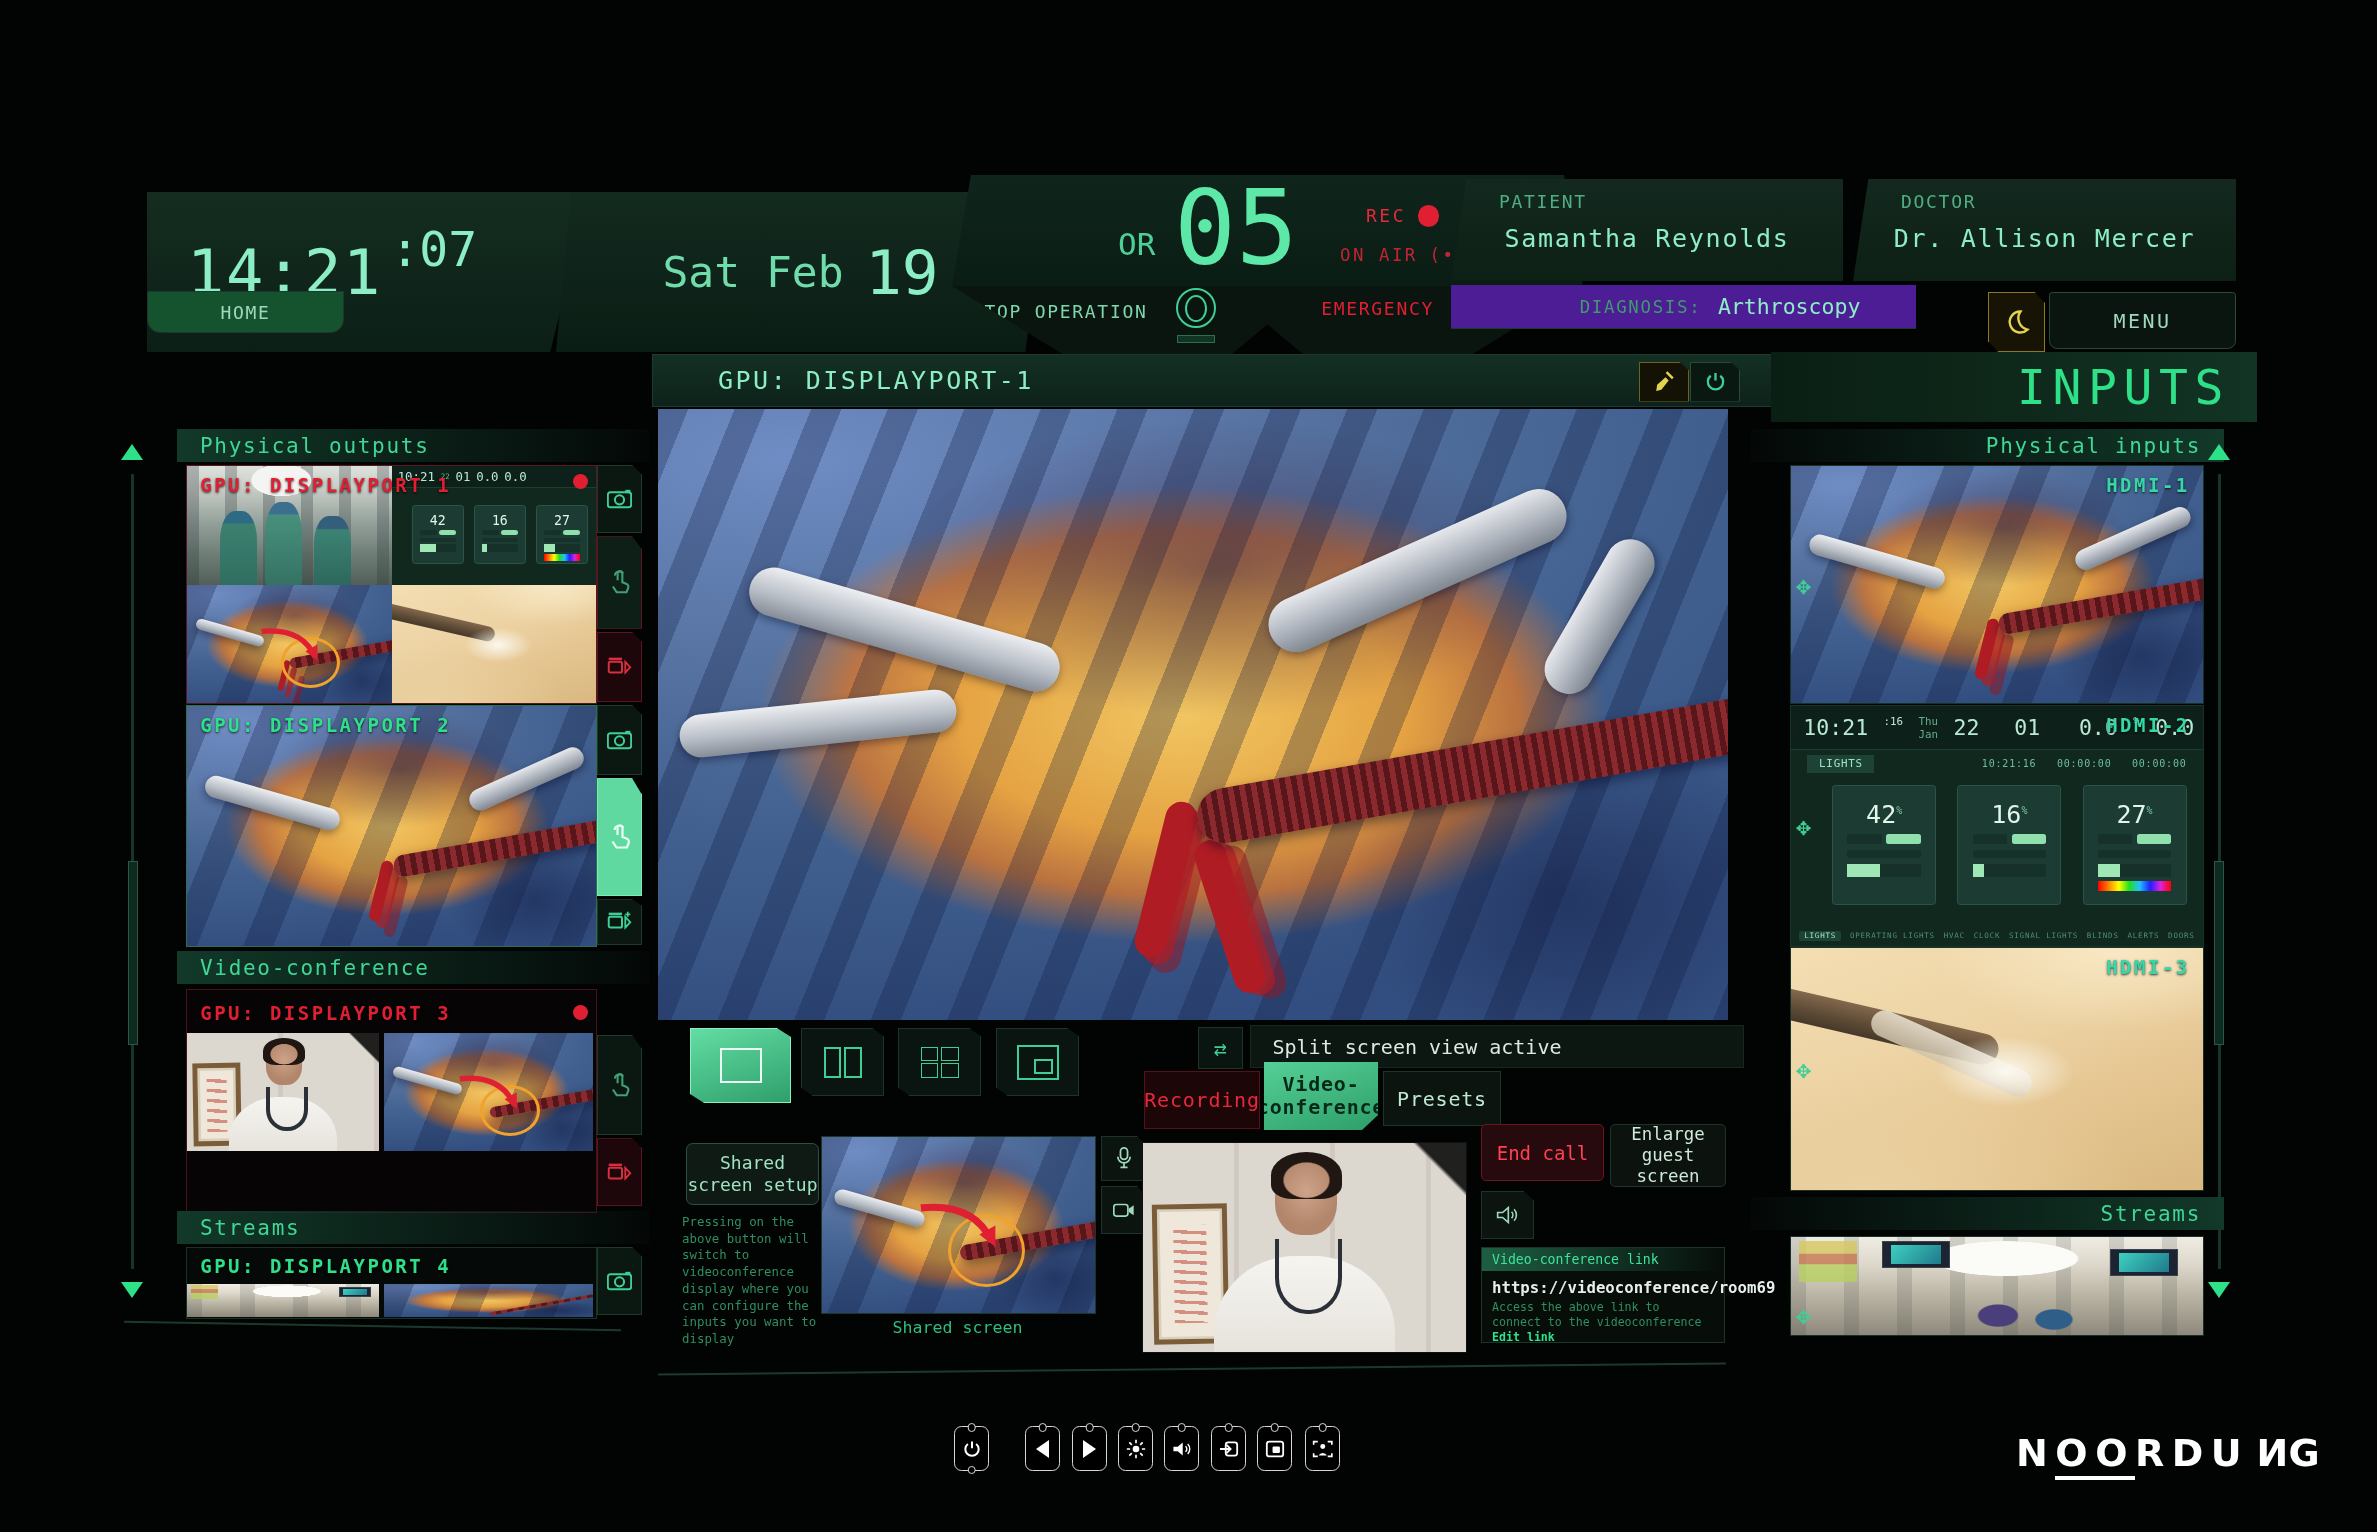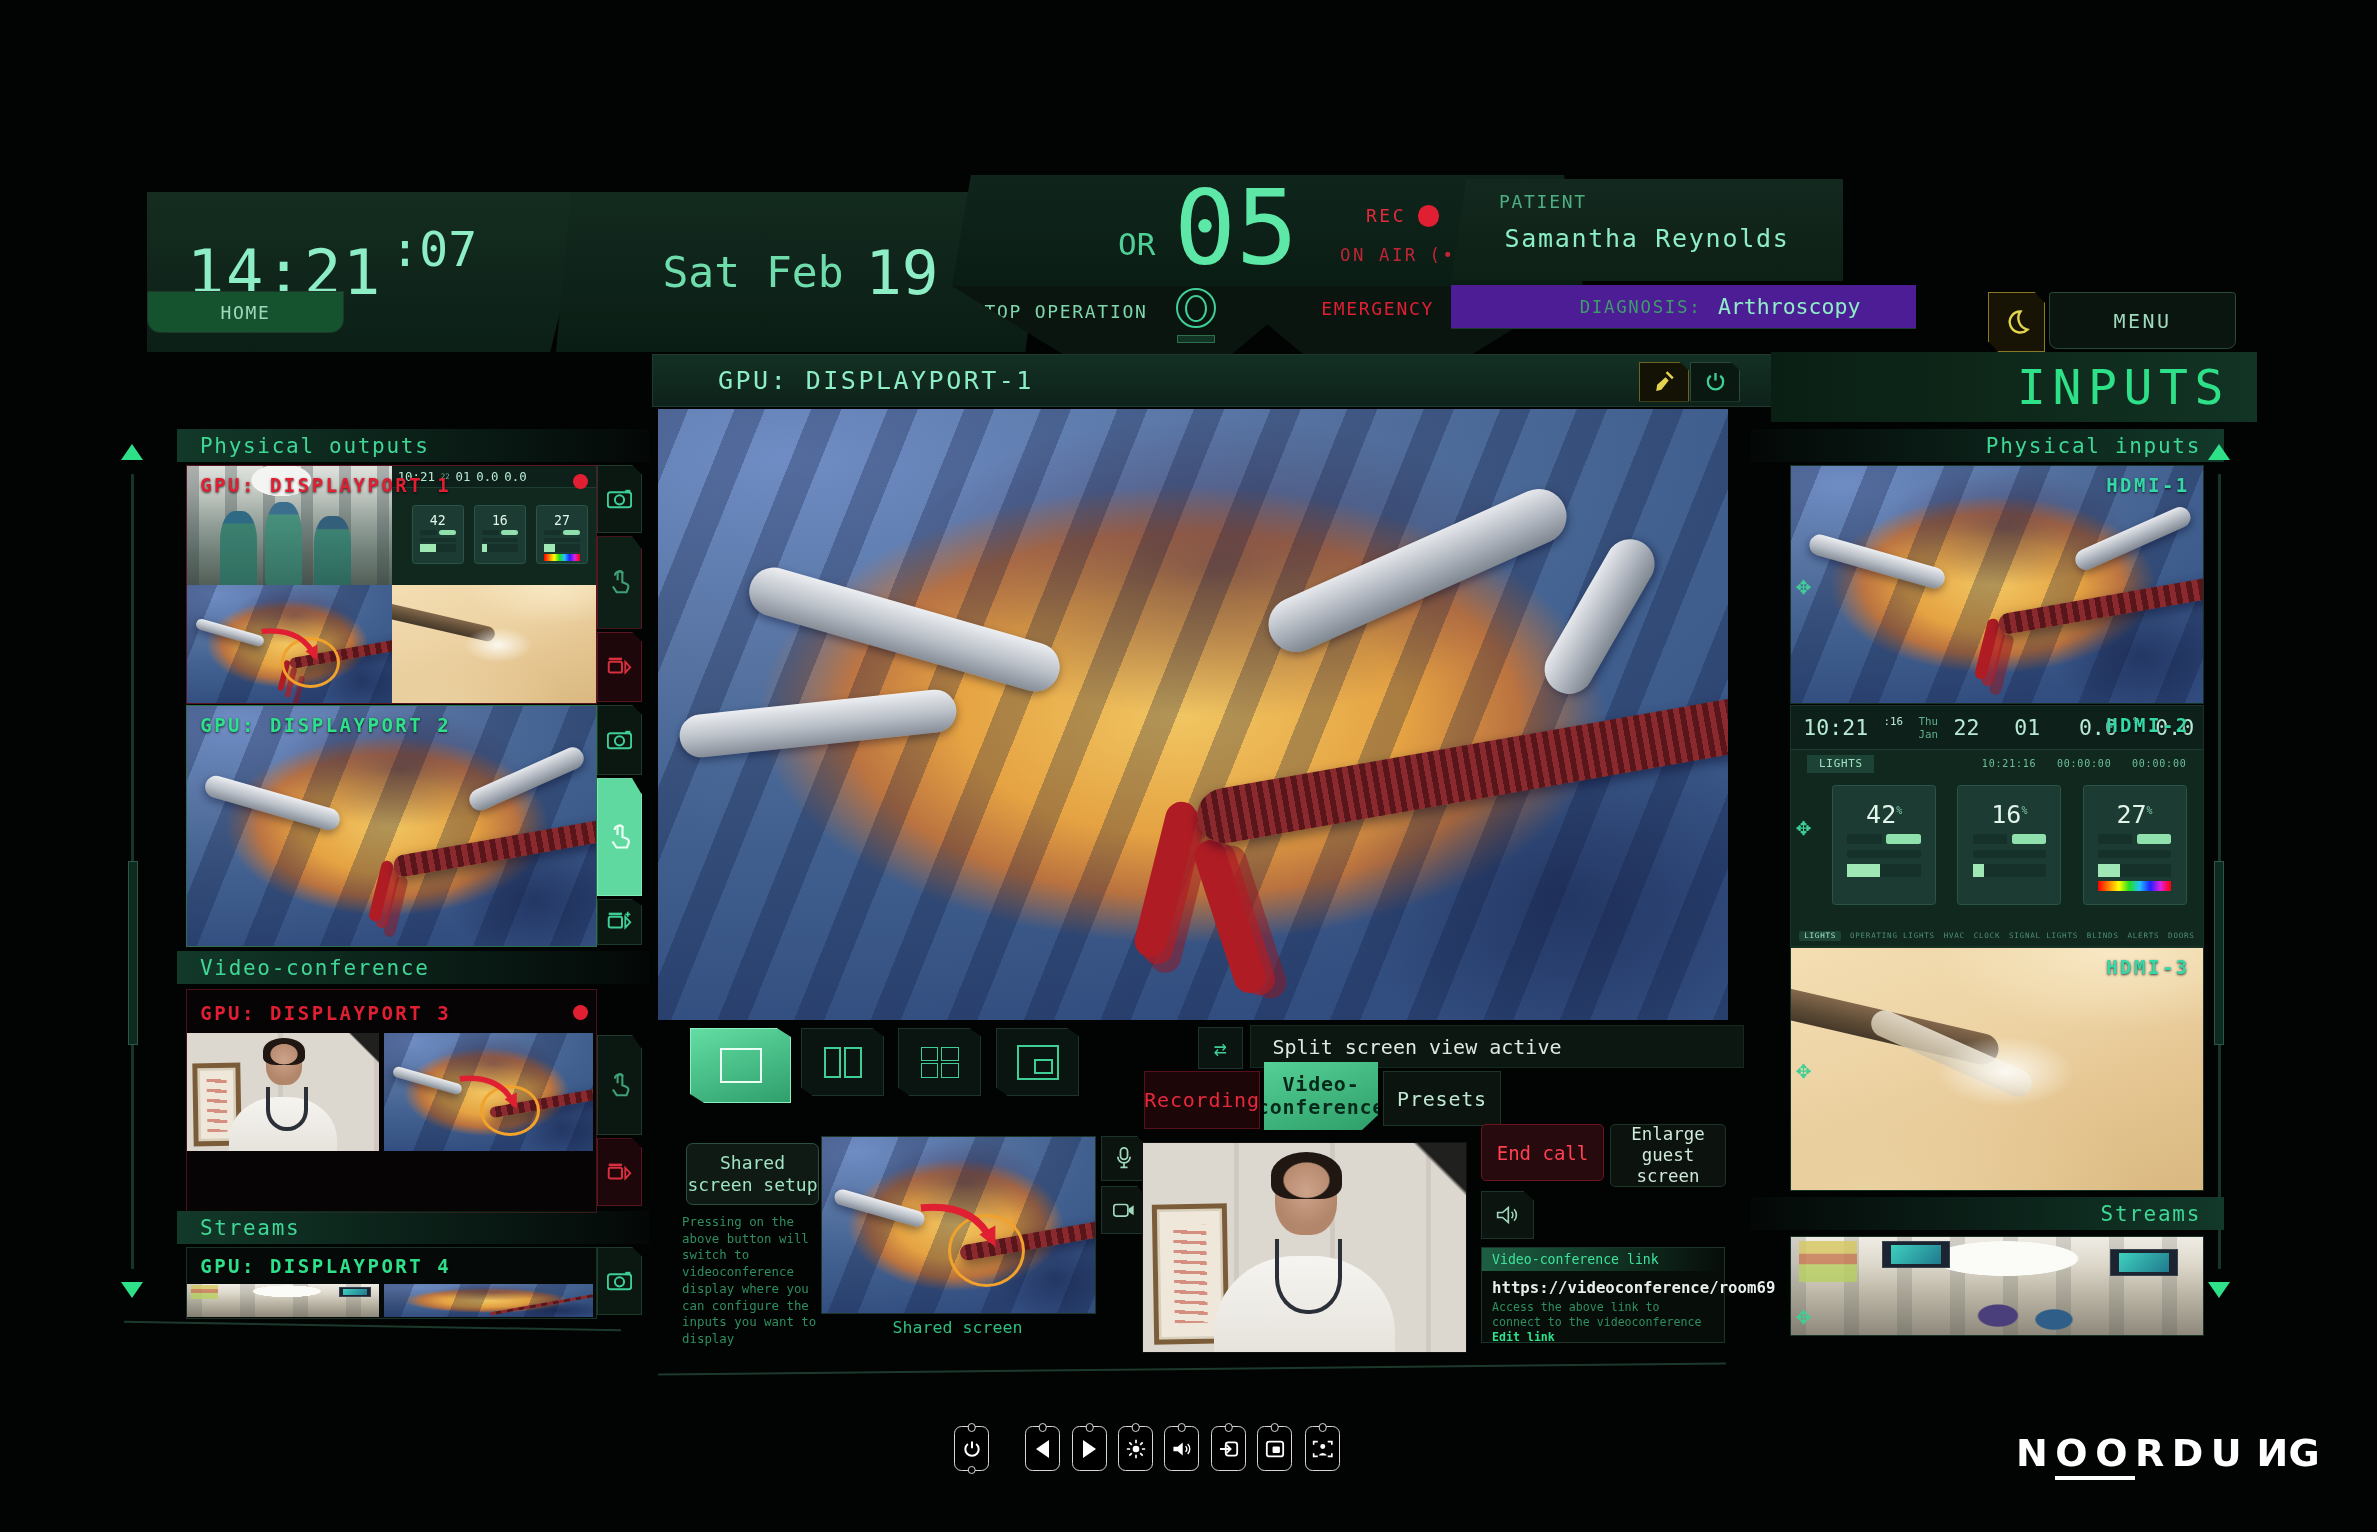--- a/index.html
+++ b/index.html
@@ -281,20 +281,24 @@
   <div class="abs op-circle btn">
     <span class="op-ring">
         <i></i>
       </span>
     <span class="op-bar"></span>
   </div>
 
   <div class="abs hd-patient">
     <span class="hd-label">PATIENT</span>
     <div class="hd-name">Samantha Reynolds</div>
+  </div>
+  <div class="abs hd-doctor">
+    <span class="hd-label">DOCTOR</span>
+    <div class="hd-name">Dr. Allison Mercer</div>
   </div>
   <div class="abs hd-diag">
     <span class="diag-l">DIAGNOSIS:</span>
     <span class="diag-v">Arthroscopy</span>
   </div>
   <div class="abs hd-moon btn">
     <svg width="28" height="28" viewBox="0 0 24 24">
       <path d="M15 3a9 9 0 1 0 6 15.5A10 10 0 0 1 15 3z" fill="none" stroke="#e3d44f" stroke-width="2"></path>
     </svg>
   </div>

